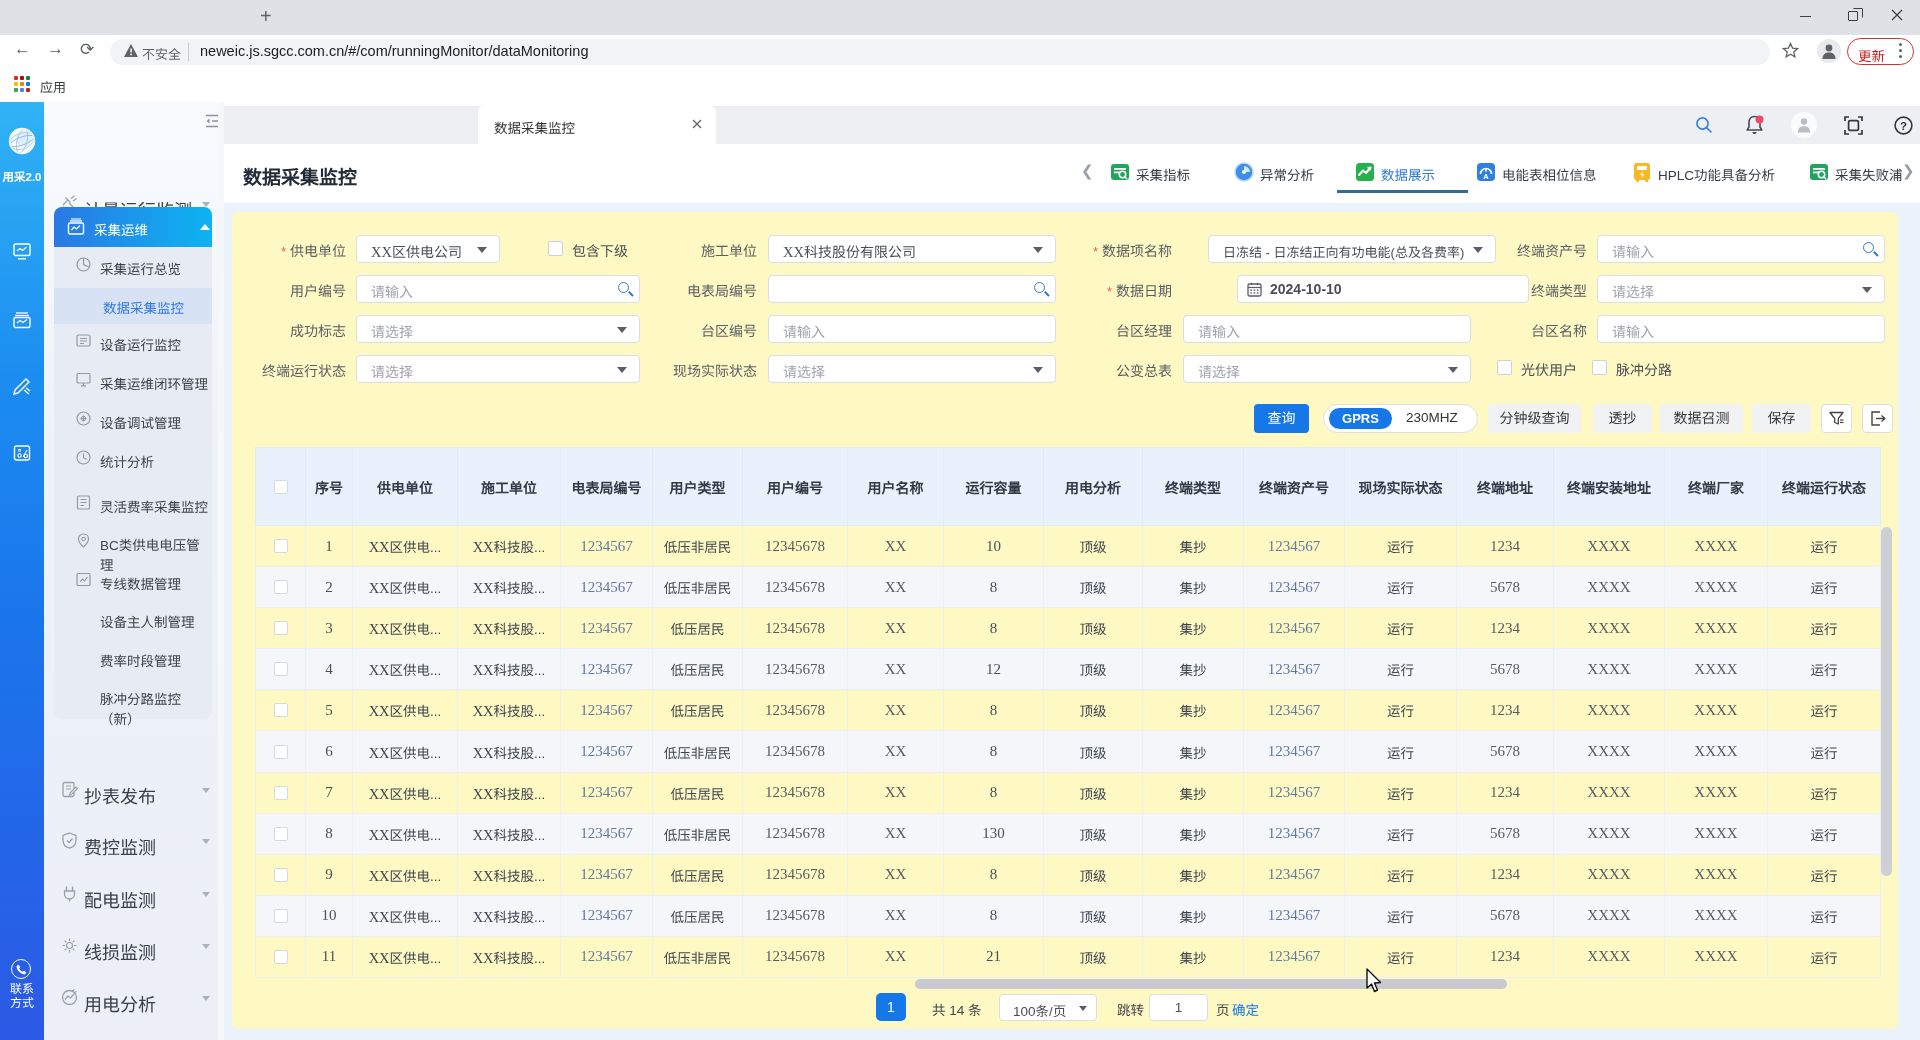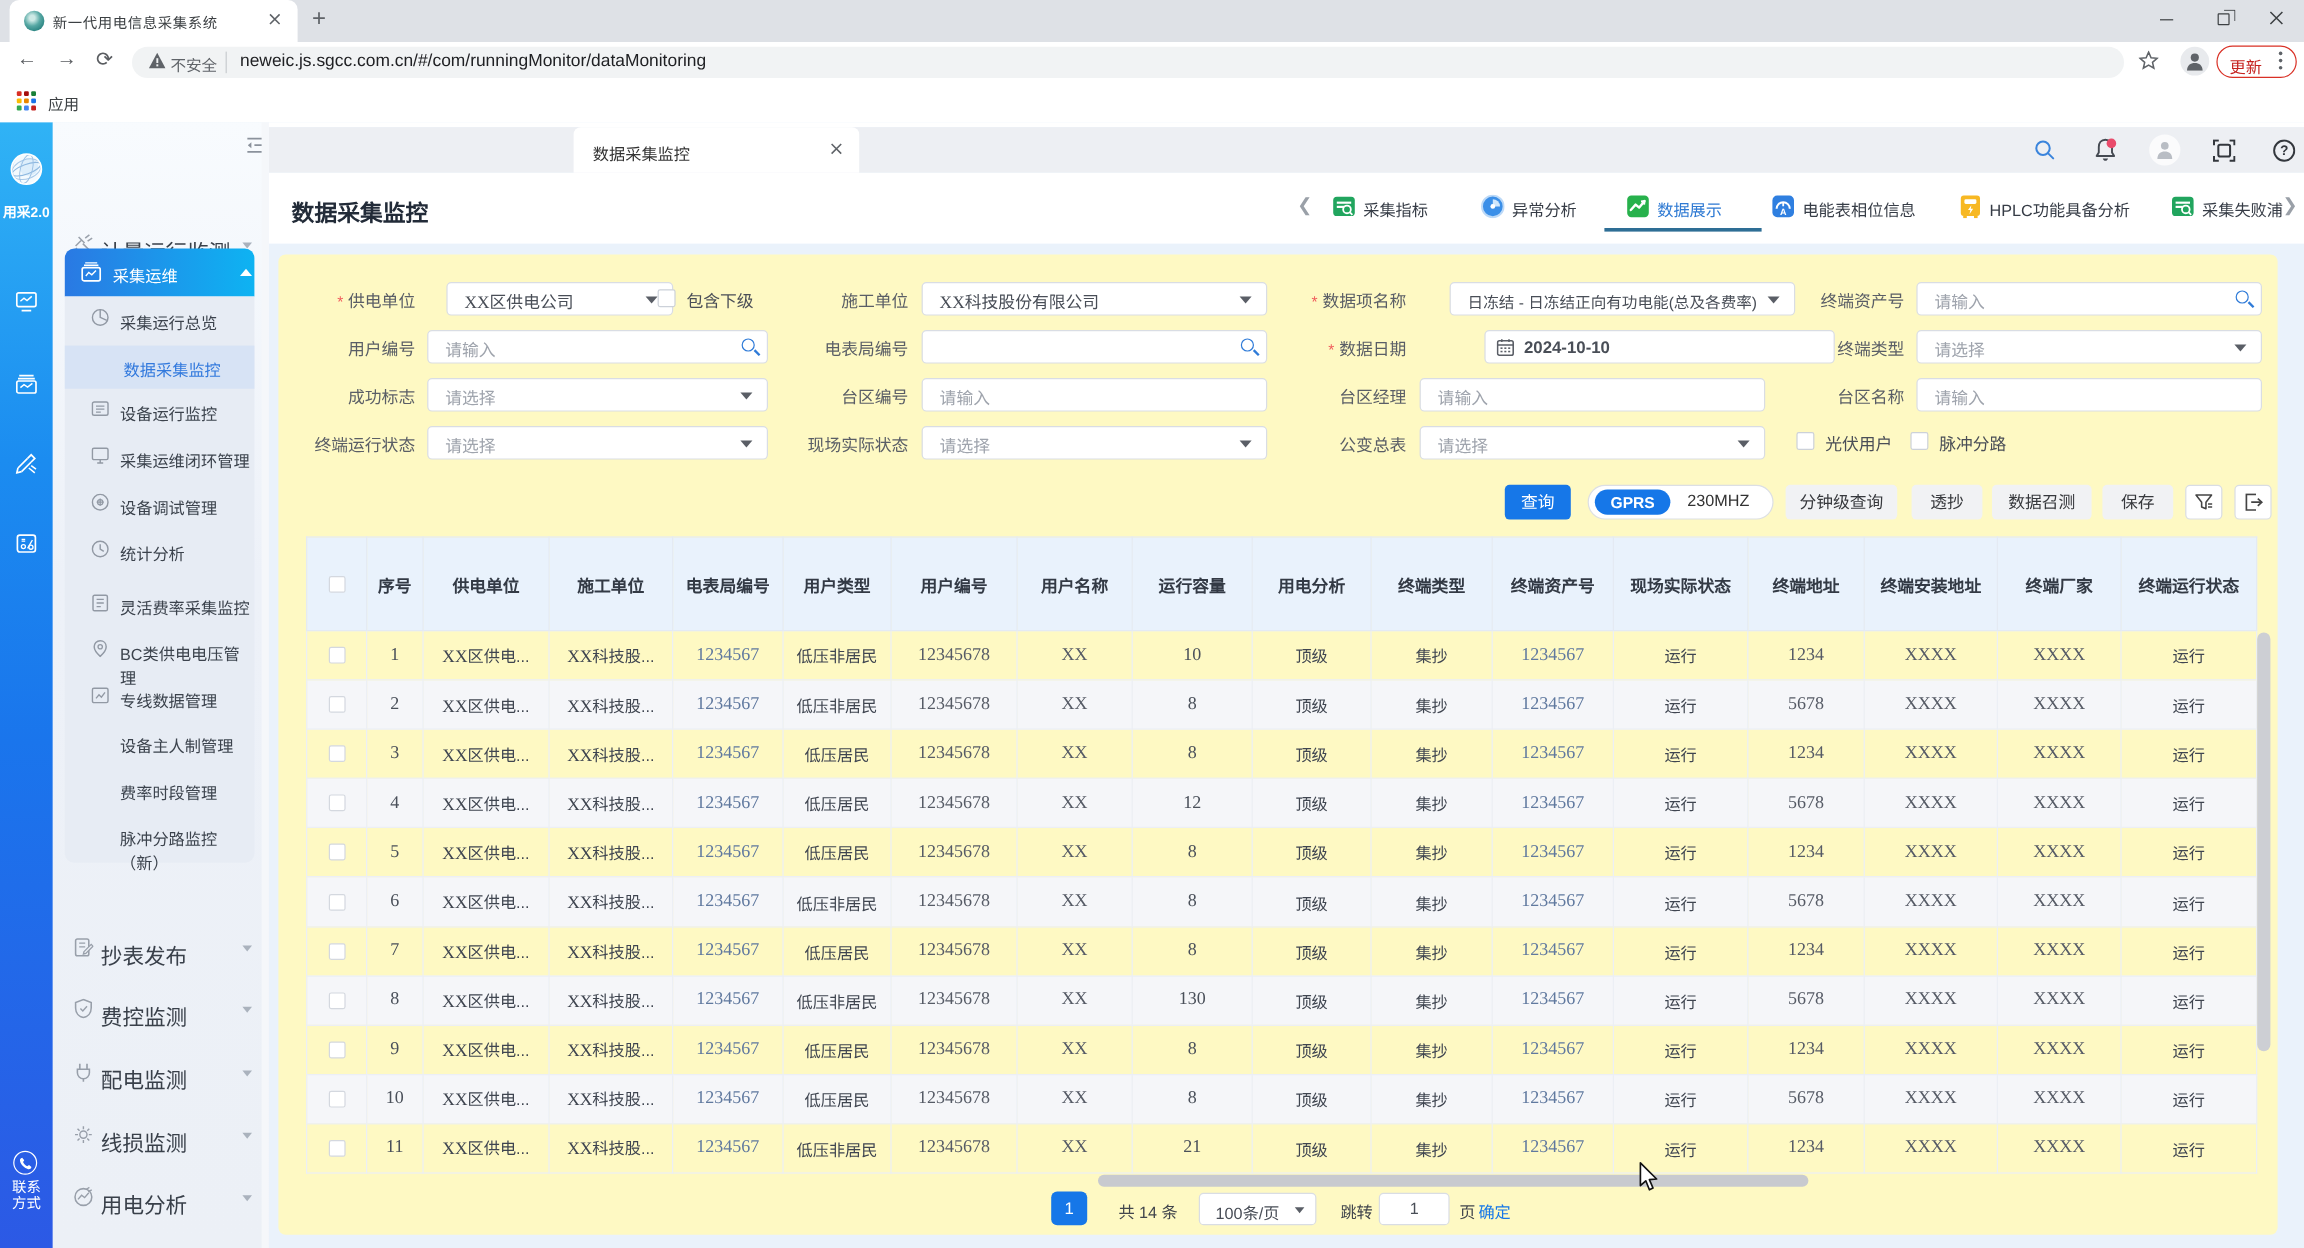--- a/index.html
+++ b/index.html
@@ -93,27 +93,20 @@
   .num { font-family:"Liberation Serif",serif; font-size:15px; color:#4a505a; }
   .lnk { font-family:"Liberation Serif",serif; font-size:15px; color:#60799f; }
   .tck { width:14px; height:14px; border:1px solid #d4d8df; border-radius:2px; background:#fff; margin:auto; }
   
   .pgsel { position:absolute; height:27px; border:1px solid #d9dde4; border-radius:4px; background:#fff; font-size:13.5px; color:#494e57; }
 </style>
 </head>
 <body>
 
 <div id="tabbar" class="abs">
-  <div id="btab" class="abs">
-    <span class="fav"></span>
-    <span class="t">新一代用电信息采集系统</span>
-    <span class="x"><svg width="10" height="10" viewBox="0 0 10 10">
-          <path d="M1 1 L9 9 M9 1 L1 9" stroke="#5f6368" stroke-width="1.3"></path>
-        </svg></span>
-  </div>
   <span class="ntb abs">+</span>
   <span class="wmin abs"></span>
   <span class="wres abs"></span>
   <svg class="wclo abs" style="top:9px; left:1891px;" width="12" height="12" viewBox="0 0 12 12">
       <path d="M1 1 L11 11 M11 1 L1 11" stroke="#3c4043" stroke-width="1.3"></path>
     </svg>
 </div>
 <div id="toolbar" class="abs">
   <span class="tbi" style="left:14px;">←</span>
   <span class="tbi" style="left:47px;">→</span>
@@ -445,21 +438,21 @@
           <ellipse cx="11.5" cy="12.5" rx="4.5" ry="2.8" fill="none" stroke="#7d8591" stroke-width="1.1"></ellipse>
           <circle cx="11.5" cy="12.5" r="1.1" fill="#7d8591"></circle>
         </svg>
       <span class="tx">用电监测</span>
         <span class="ar"></span>
     </div>
   </div>
   <div id="mscroll" class="abs"></div>
   <div id="card" class="abs">
 <div class="flabel req" style="left:-36px; top:28px; width:150px;">供电单位</div>
-<div class="fbox" style="left:140px; top:23px; width:189px;text-align:right;">
+<div class="fbox" style="left:124px; top:23px; width:144px;text-align:right;">
         <span class="in"><span class="xx">XX</span>区供电公司</span>
         <span class="caret"></span>
       </div>
 <span class="ckb" style="left:316px; top:29px;"></span>
       <span class="cklab" style="left:340px; top:28px;">包含下级</span>
 <div class="flabel" style="left:375px; top:28px; width:150px;">施工单位</div>
 <div class="fbox" style="left:536px; top:23px; width:288px;">
         <span class="in"><span class="xx">XX</span>科技股份有限公司</span>
         <span class="caret"></span>
       </div>

